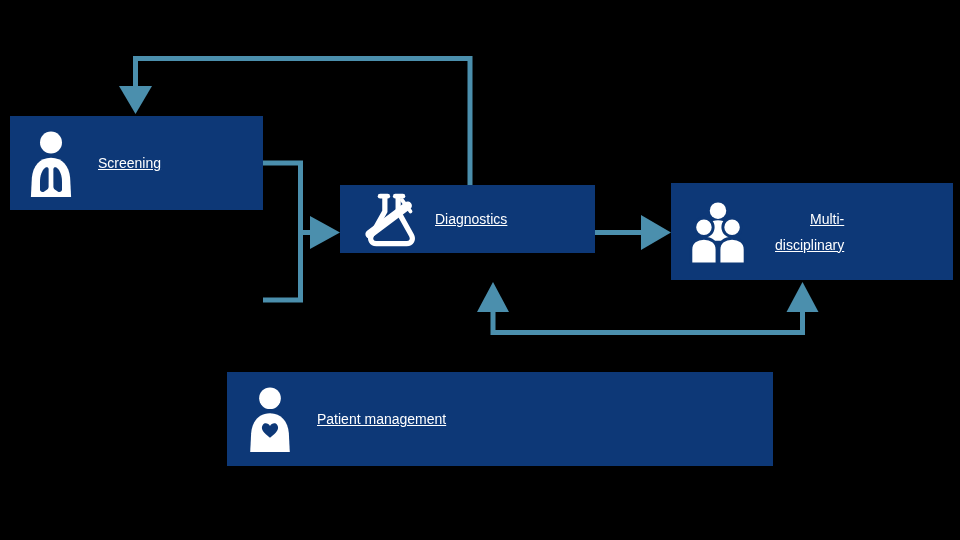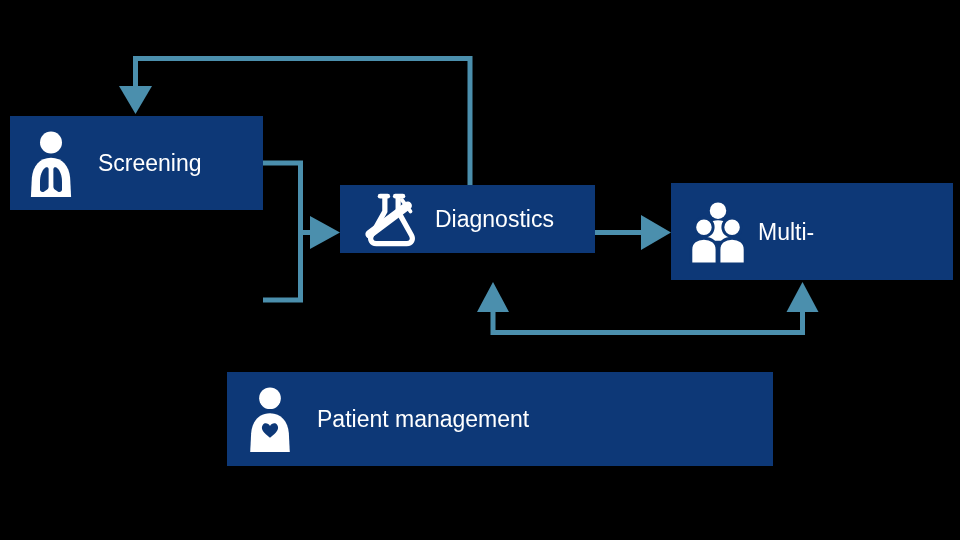--- a/index.html
+++ b/index.html
@@ -11,35 +11,35 @@
   html,body{margin:0;padding:0;background:#000;}
   .canvas{
     position:relative;width:960px;height:540px;background:var(--bg);
     overflow:hidden;font-family:"Liberation Sans", sans-serif;
   }
   .arrows{position:absolute;left:0;top:0;width:960px;height:540px;}
   .node{
     position:absolute;background:var(--box-fill);color:var(--text);
     display:flex;align-items:center;box-sizing:border-box;
   }
-  .node .label{font-size:23px;line-height:26px;color:var(--text);}
+  .node .label{font-size:14px;line-height:26px;color:var(--text);text-decoration:underline;}
   .icon-wrap{flex:0 0 auto;display:flex;align-items:center;justify-content:center;}
   .box-screening{left:10px;top:116px;width:253px;height:94px;}
   .box-incidental{left:10px;top:256px;width:253px;height:88px;}
   .box-diagnostics{left:340px;top:185px;width:255px;height:68px;}
   .box-tumor{left:671px;top:183px;width:282px;height:97px;}
   .box-patient{left:227px;top:372px;width:546px;height:94px;}
   .box-screening .icon-wrap{margin-left:18px;width:46px;}
   .box-screening .label{margin-left:24px;}
   .box-incidental .icon-wrap{margin-left:20px;width:46px;}
   .box-incidental .label{margin-left:22px;}
   .box-diagnostics .icon-wrap{margin-left:23px;width:57px;}
   .box-diagnostics .label{margin-left:15px;}
   .box-tumor .icon-wrap{margin-left:17px;width:60px;}
-  .box-tumor .label{margin-left:10px;text-align:right;}
+  .box-tumor .label{margin-left:27px;text-align:right;}
   .box-tumor .label span{display:block;}
   .box-patient .icon-wrap{margin-left:20px;width:46px;}
   .box-patient .label{margin-left:24px;}
   .arrow-line{stroke:var(--arrow);stroke-width:5;fill:none;}
   .arrow-head{fill:var(--arrow);stroke:none;}
 </style>
 </head>
 <body>
 
 <div class="canvas">
@@ -101,20 +101,21 @@
         <circle cx="30" cy="11" r="8.5" fill="#fff"></circle>
         <path d="M17 42 L17 33 C17 25 22.5 21 30 21 C37.5 21 43 25 43 33 L43 42 Z" fill="#fff"></path>
         <circle cx="15.5" cy="28" r="9.5" fill="#fff" stroke="var(--box-fill)" stroke-width="3"></circle>
         <path d="M2 66 L2 51 C2 43.5 8 39.5 15.5 39.5 C23 39.5 29 43.5 29 51 L29 66 Z" fill="#fff" stroke="var(--box-fill)" stroke-width="3"></path>
         <circle cx="44.5" cy="28" r="9.5" fill="#fff" stroke="var(--box-fill)" stroke-width="3"></circle>
         <path d="M31 66 L31 51 C31 43.5 37 39.5 44.5 39.5 C52 39.5 58 43.5 58 51 L58 66 Z" fill="#fff" stroke="var(--box-fill)" stroke-width="3"></path>
       </svg>
     </span>
     <span class="label">
       <span>Multi-</span>
+      <span>disciplinary</span>
     </span>
   </div>
 
   <div class="node box-patient">
     <span class="icon-wrap">
       <svg width="46" height="66" viewBox="0 0 48 70">
         <circle cx="24" cy="13" r="11.5" fill="#fff"></circle>
         <path d="M24 29 C36 29 43 38 44 50 L45 70 L3 70 L4 50 C5 38 12 29 24 29 Z" fill="#fff"></path>
         <path d="M24 42.5 C22.5 39.5 18.5 38.5 16.5 41 C14.5 43.5 15.5 47 18 49.5 C20 51.5 22.5 53.5 24 55 C25.5 53.5 28 51.5 30 49.5 C32.5 47 33.5 43.5 31.5 41 C29.5 38.5 25.5 39.5 24 42.5 Z" fill="var(--box-fill)"></path>
       </svg>

